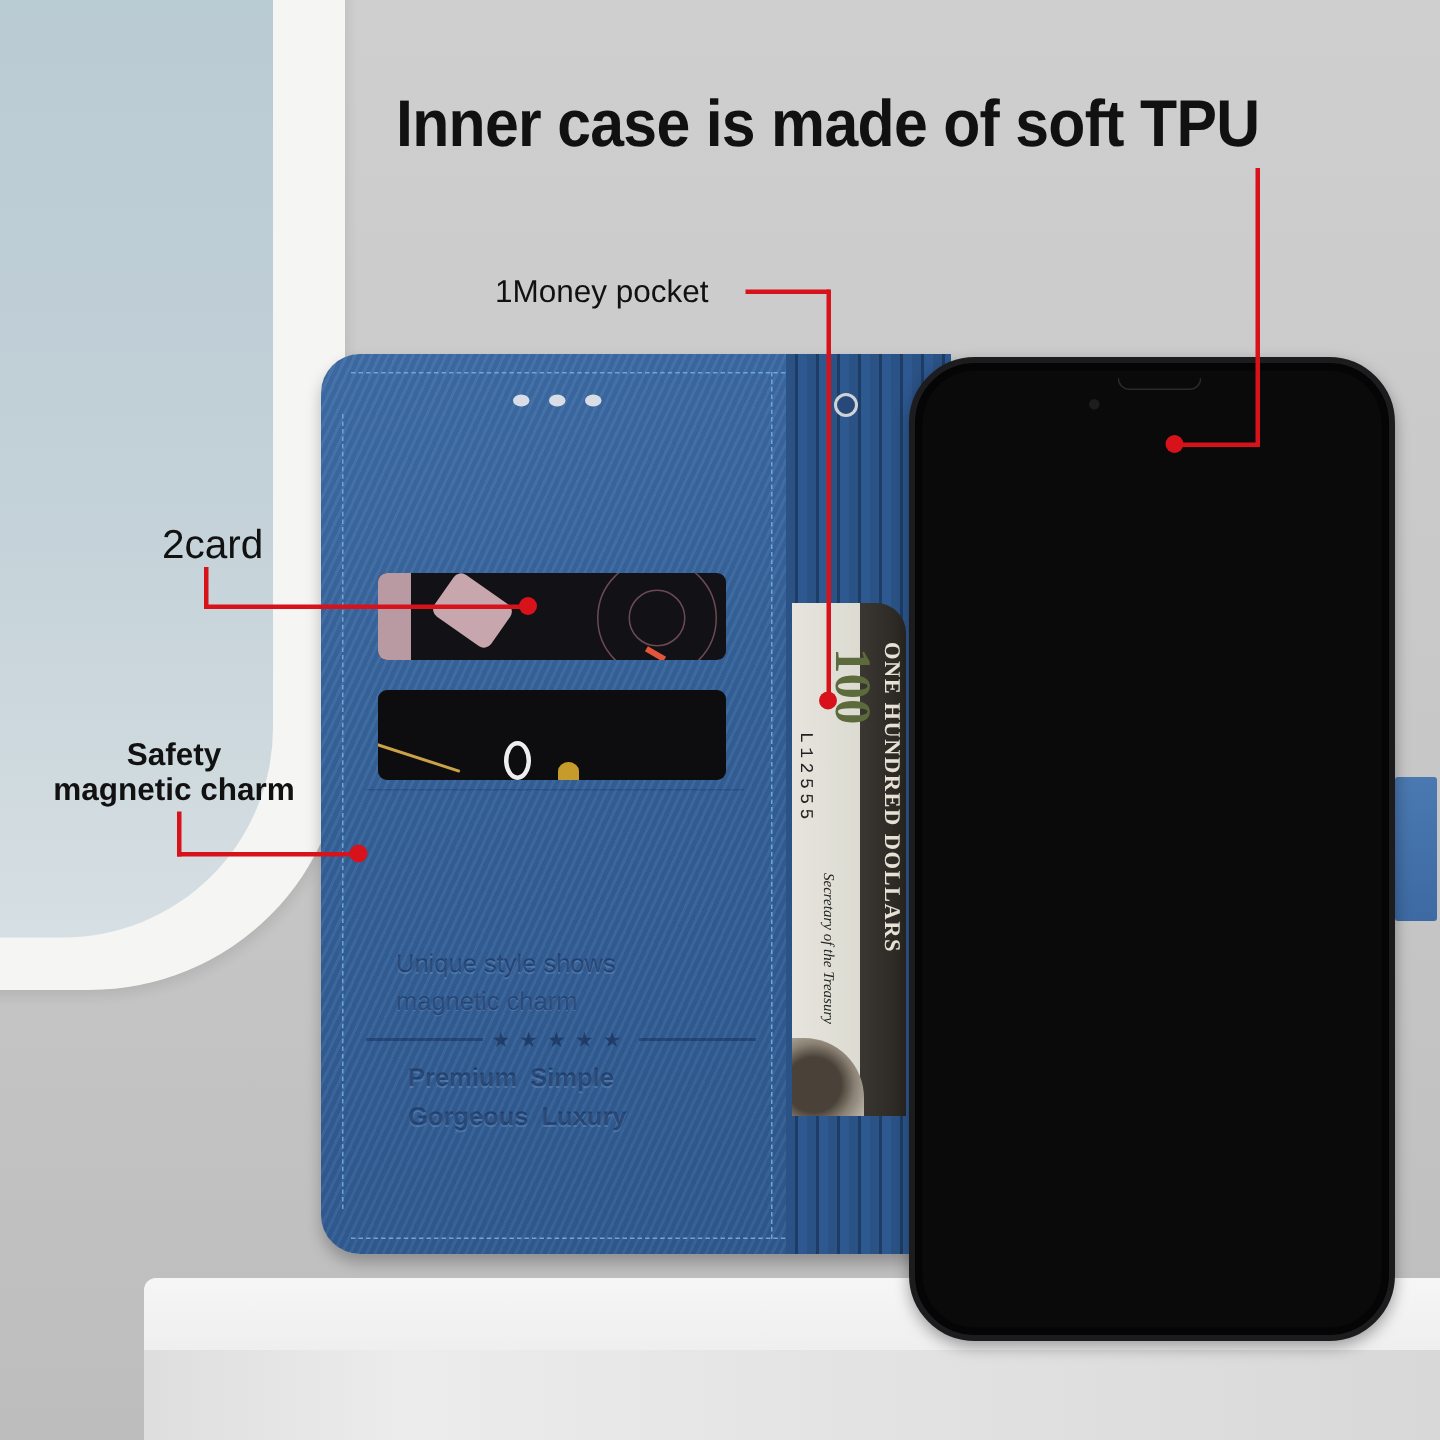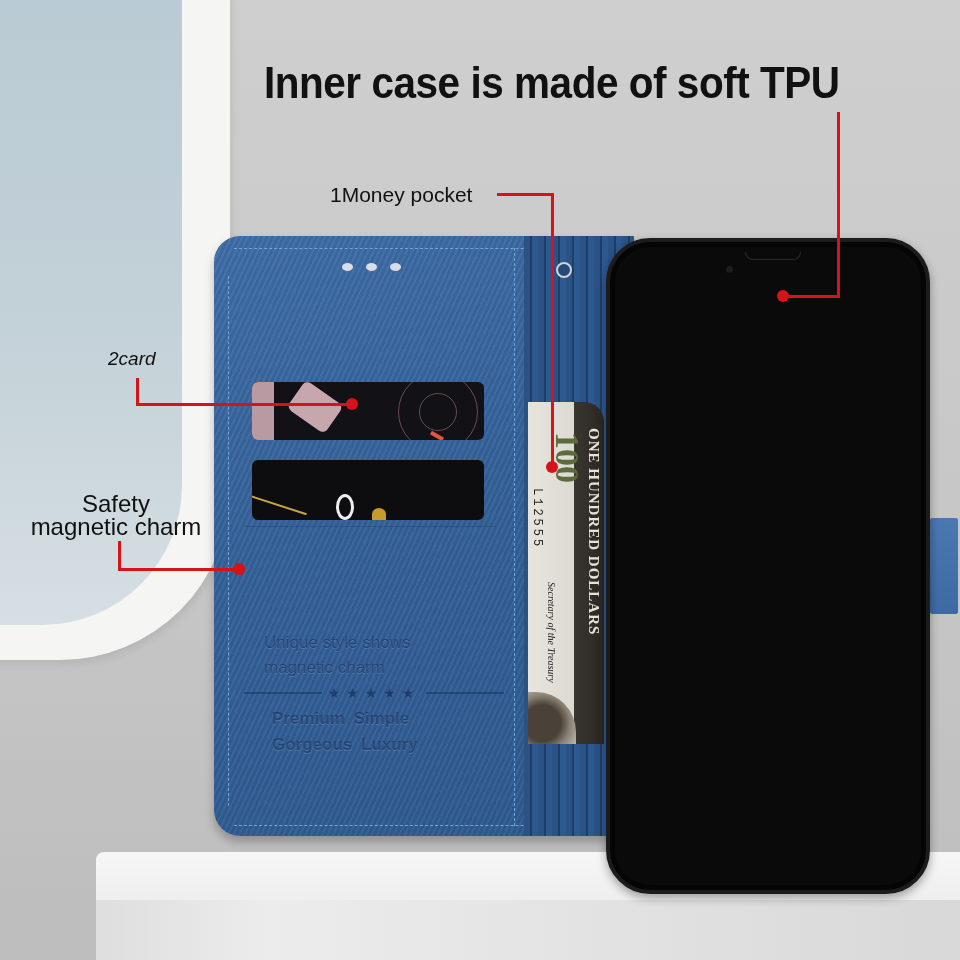--- a/index.html
+++ b/index.html
@@ -100,22 +100,22 @@
   }
   .phone-speaker { position: absolute; left: 135px; top: 10px; width: 56px; height: 8px; border-radius: 0 0 8px 8px; border: 1px solid #2a2a2c; border-top: none; }
   .phone-camera { position: absolute; left: 116px; top: 24px; width: 7px; height: 7px; border-radius: 50%; background: #1d1d20; }
 
   
   .callout-line { position: absolute; background: #d7121a; }
   .callout-dot { position: absolute; width: 12px; height: 12px; border-radius: 50%; background: #d7121a; }
   .label { position: absolute; color: #111; white-space: nowrap; }
   .headline { left: 264px; top: 58px; font-size: 44px; font-weight: bold; letter-spacing: -0.5px; transform: scaleX(0.92); transform-origin: left top; }
   .lbl-money { left: 330px; top: 183px; font-size: 21px; }
-  .lbl-card { left: 108px; top: 348px; font-size: 19px; font-style: italic; }
-  .lbl-safety { left: 26px; top: 492px; width: 180px; font-size: 24px; line-height: 23px; text-align: center; }
+  .lbl-card { left: 108px; top: 348px; font-size: 27px; }
+  .lbl-safety { left: 26px; top: 492px; width: 180px; font-size: 21px; line-height: 23px; text-align: center; font-weight: bold; }
 </style>
 </head>
 <body>
 
 <div class="wall"></div>
 <div class="window-frame"></div>
 <div class="window-glass"></div>
 <div class="pedestal-lip"></div>
 <div class="pedestal-side"></div>
 

